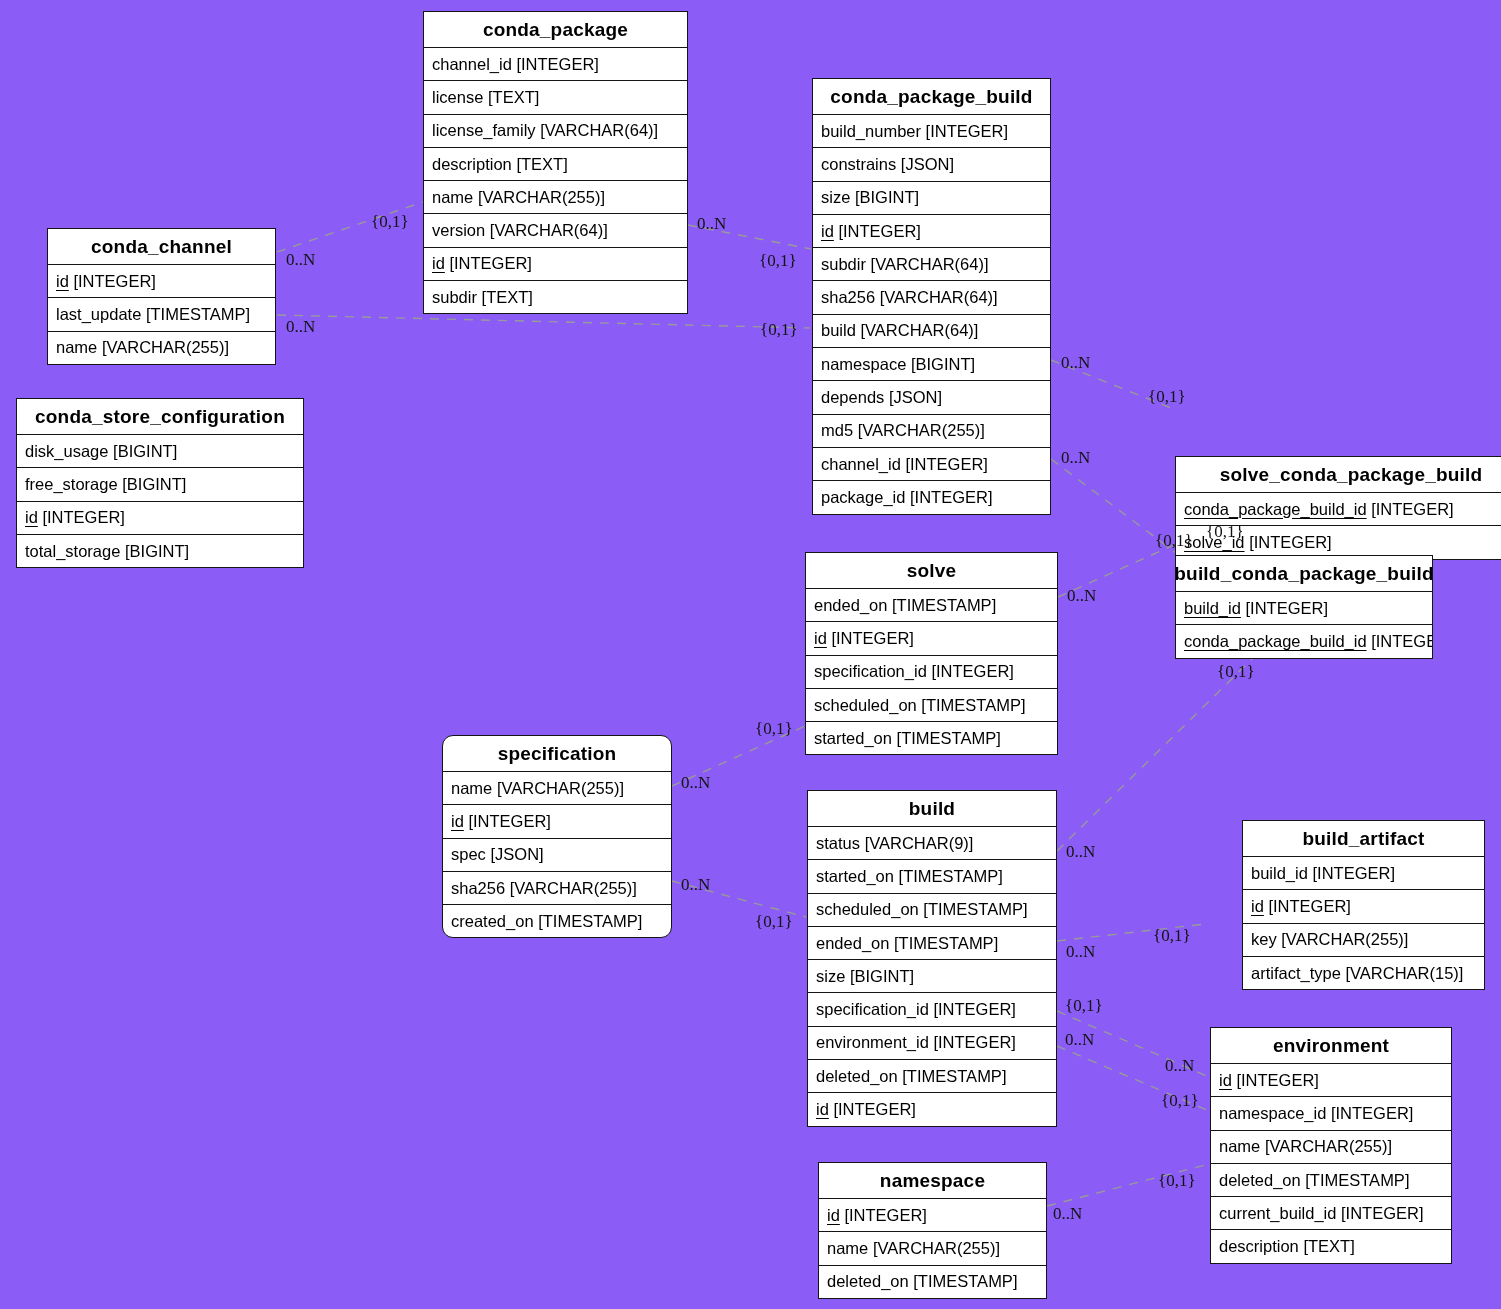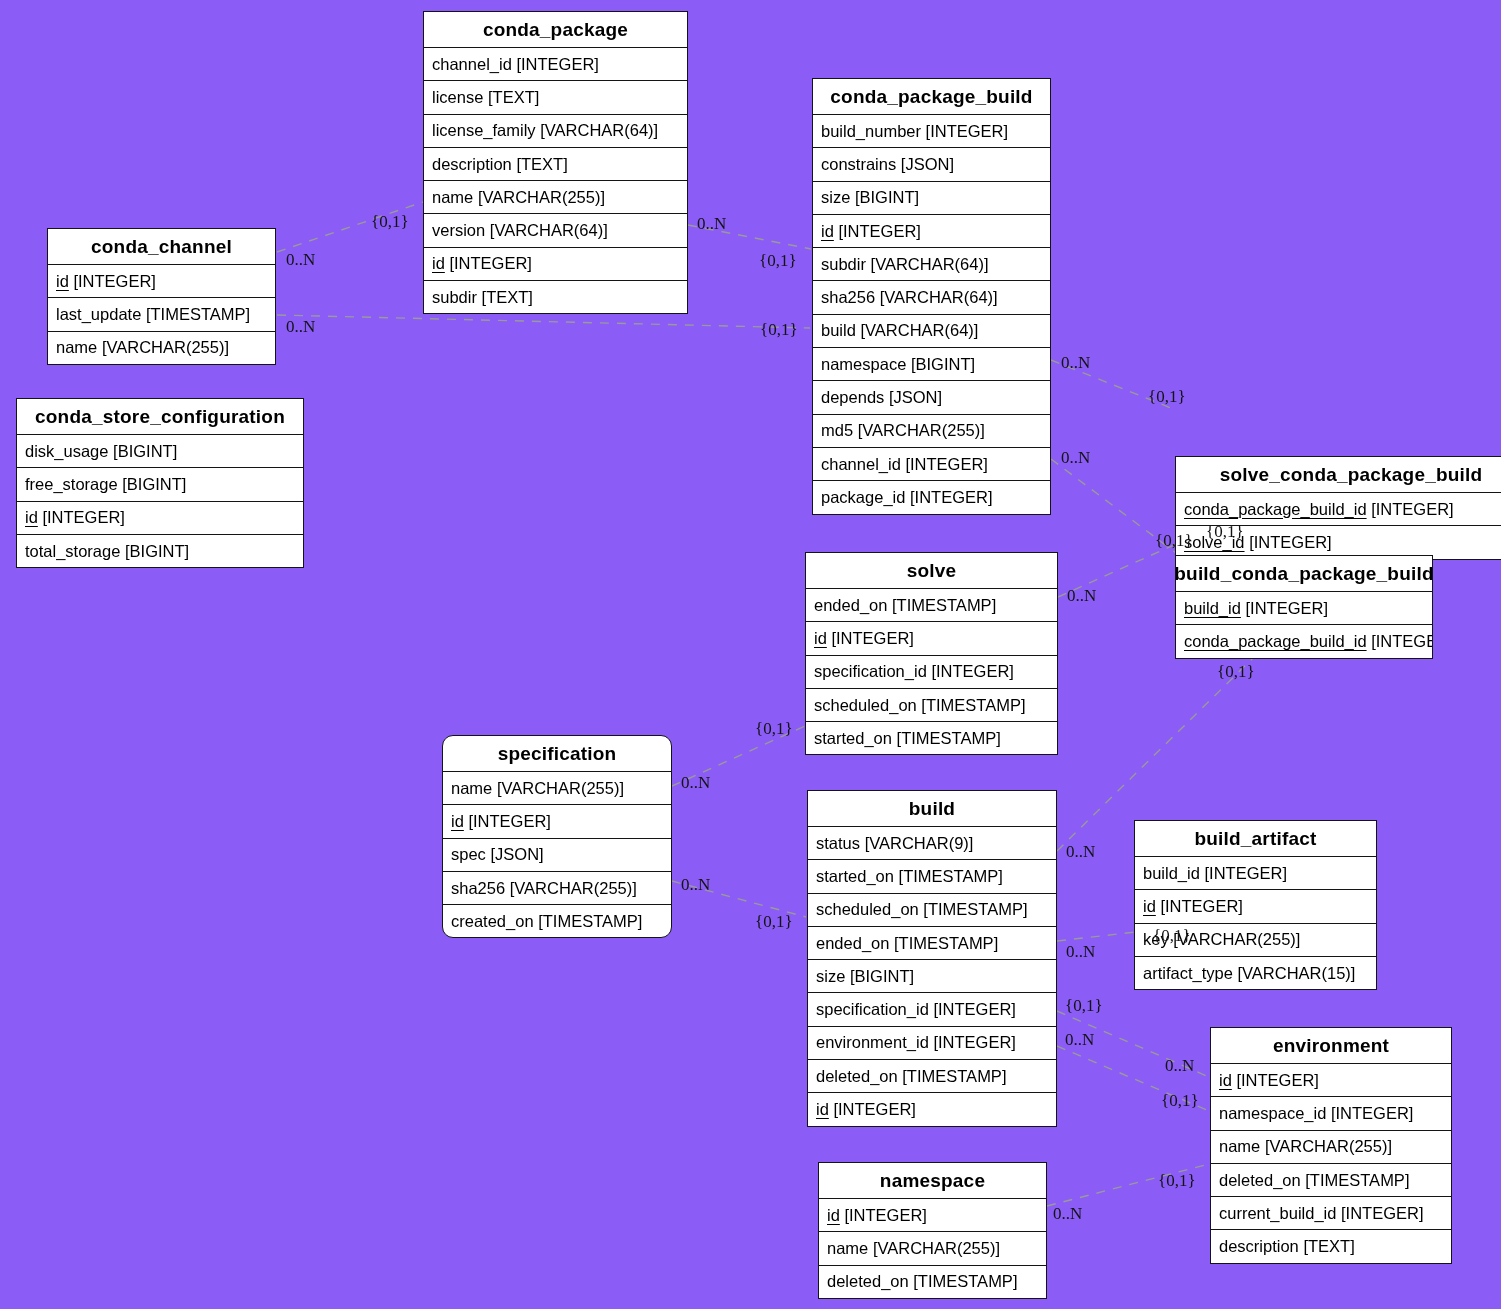--- a/index.html
+++ b/index.html
@@ -326,21 +326,21 @@
         <span class="fname">deleted_on</span>
         <span>&nbsp;</span>
         <span class="ftype">[TIMESTAMP]</span>
       </div>
       <div class="entity-row" style="border-top-color: rgb(20, 20, 20); color: rgb(0, 0, 0);">
         <span class="fname pk">id</span>
         <span>&nbsp;</span>
         <span class="ftype">[INTEGER]</span>
       </div>
     </div>
-    <div class="entity" style="left: 1134px; top: 820px; width: 243px; border-color: rgb(20, 20, 20);">
+    <div class="entity" style="left: 1242px; top: 820px; width: 243px; border-color: rgb(20, 20, 20);">
       <div class="entity-header" style="color: rgb(0, 0, 0);">build_artifact</div>
       <div class="entity-row" style="border-top-color: rgb(20, 20, 20); color: rgb(0, 0, 0);">
         <span class="fname">build_id</span>
         <span>&nbsp;</span>
         <span class="ftype">[INTEGER]</span>
       </div>
       <div class="entity-row" style="border-top-color: rgb(20, 20, 20); color: rgb(0, 0, 0);">
         <span class="fname pk">id</span>
         <span>&nbsp;</span>
         <span class="ftype">[INTEGER]</span>

